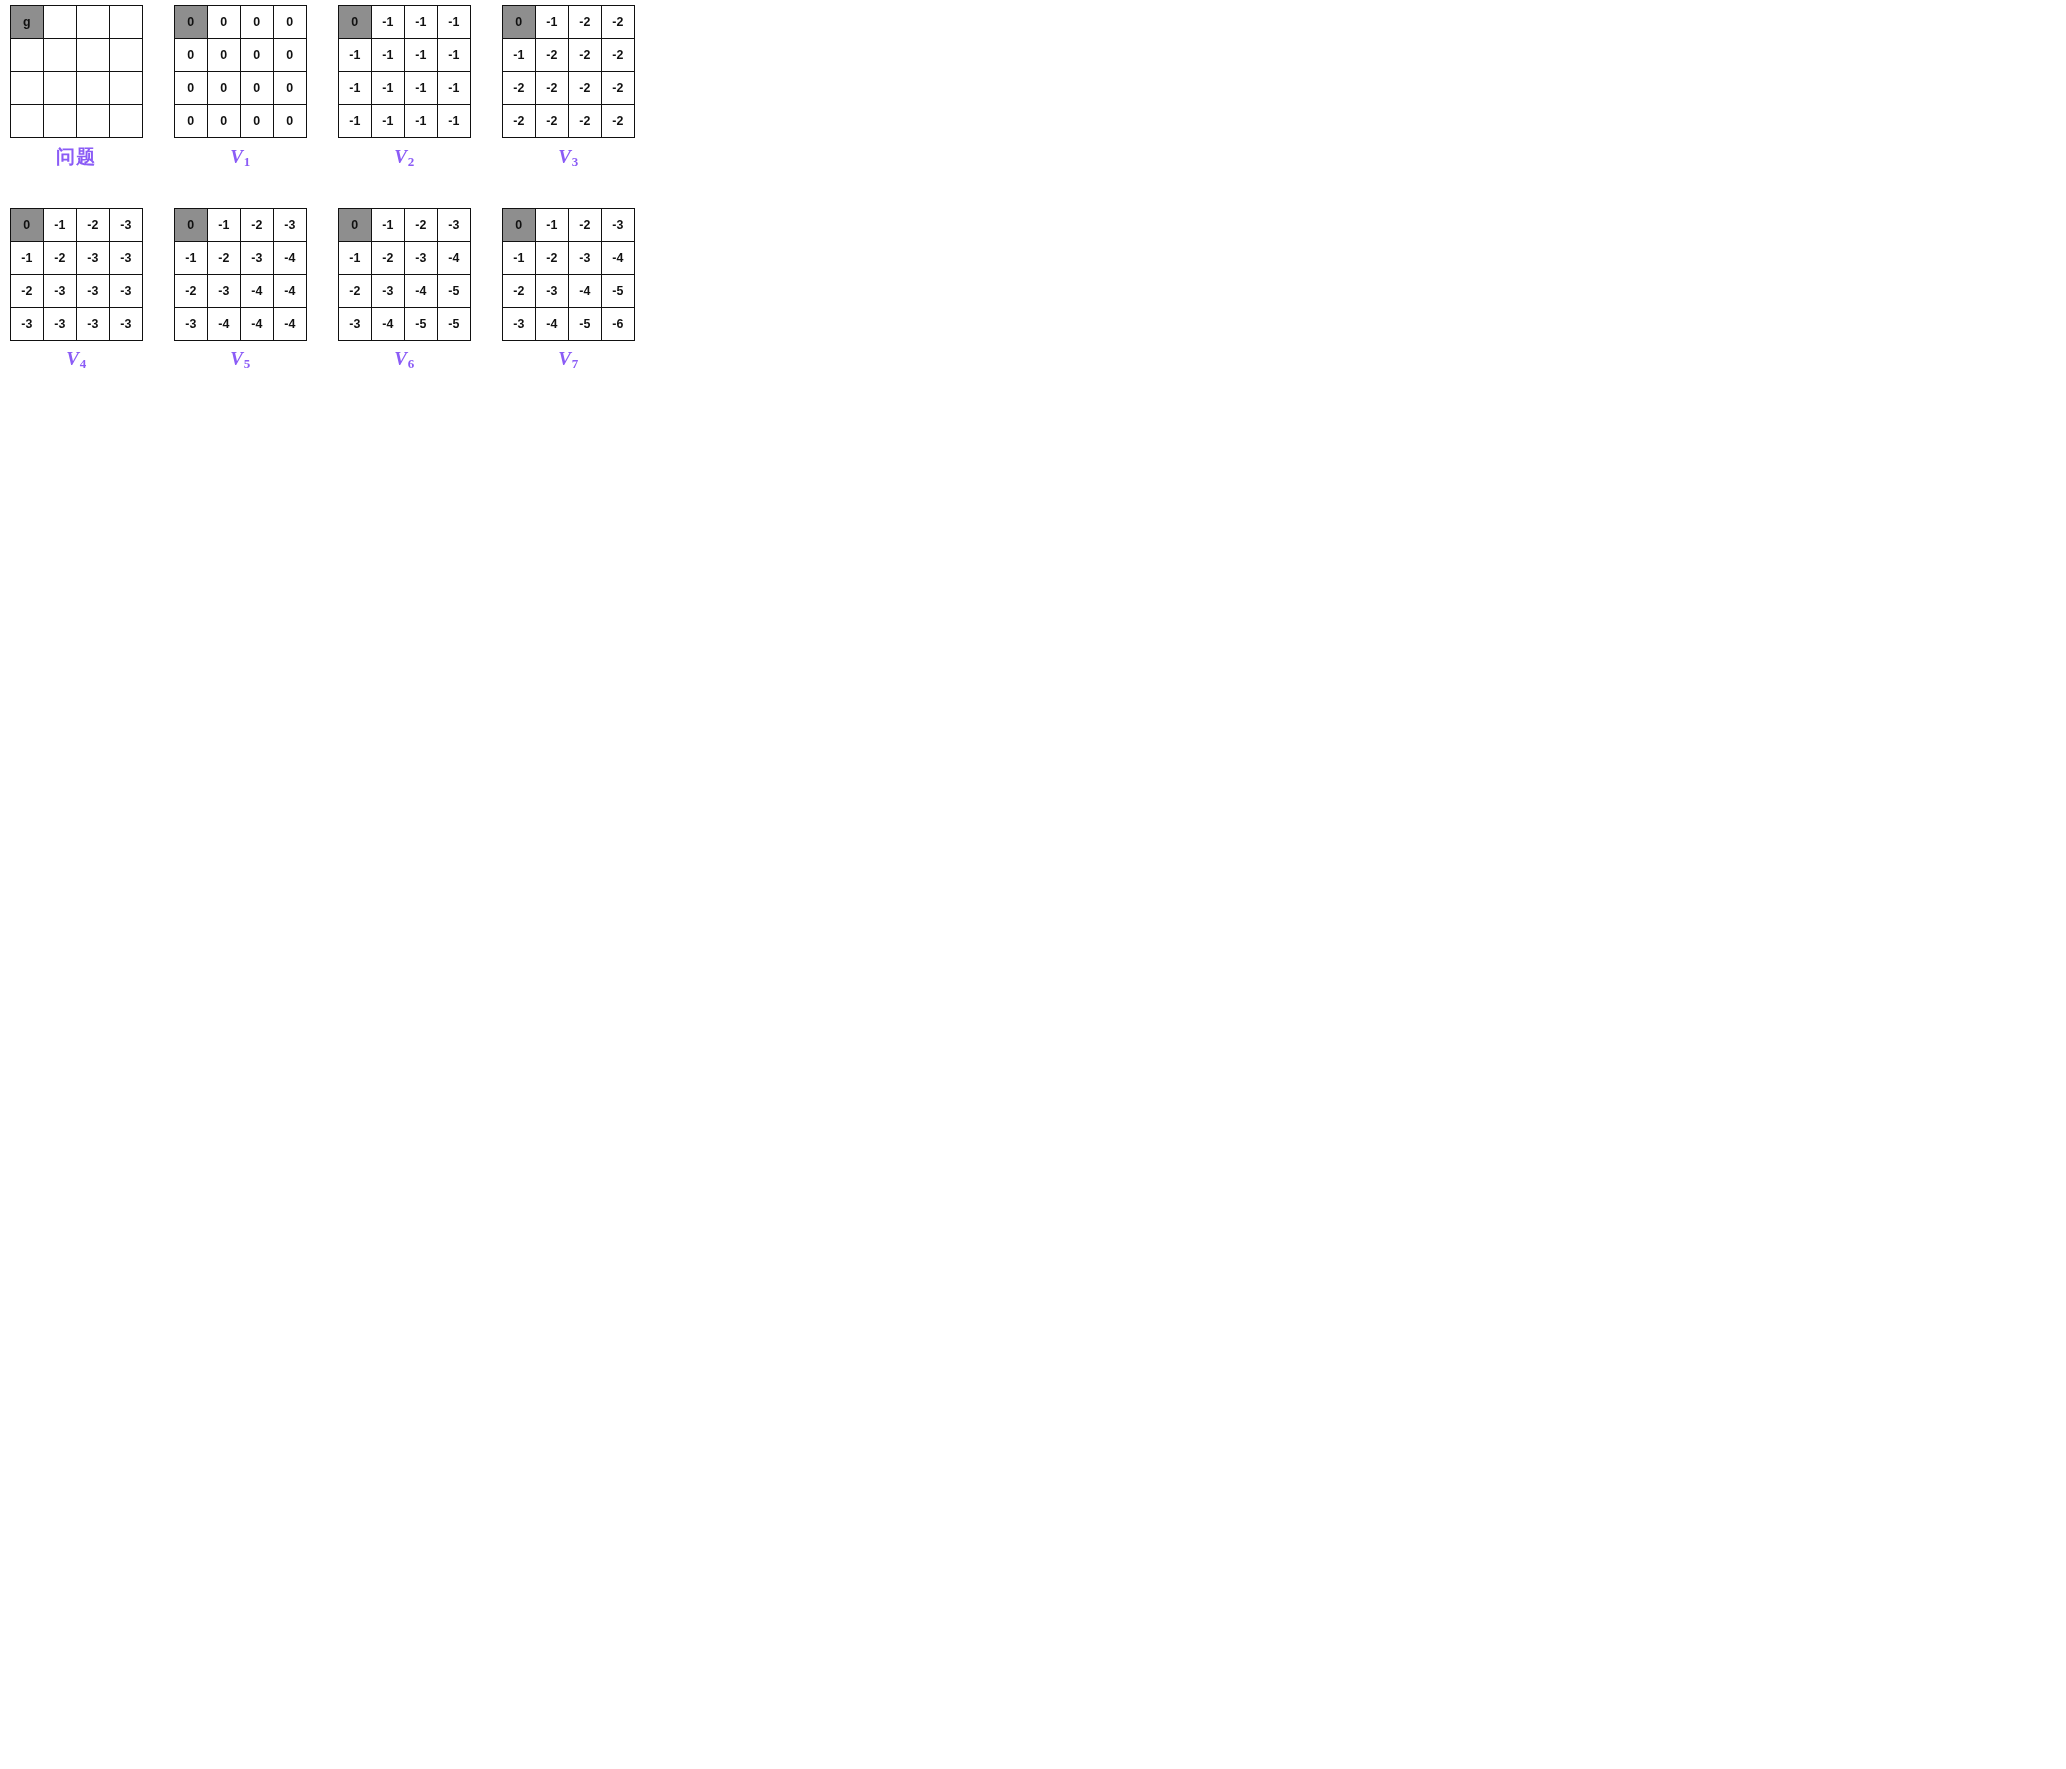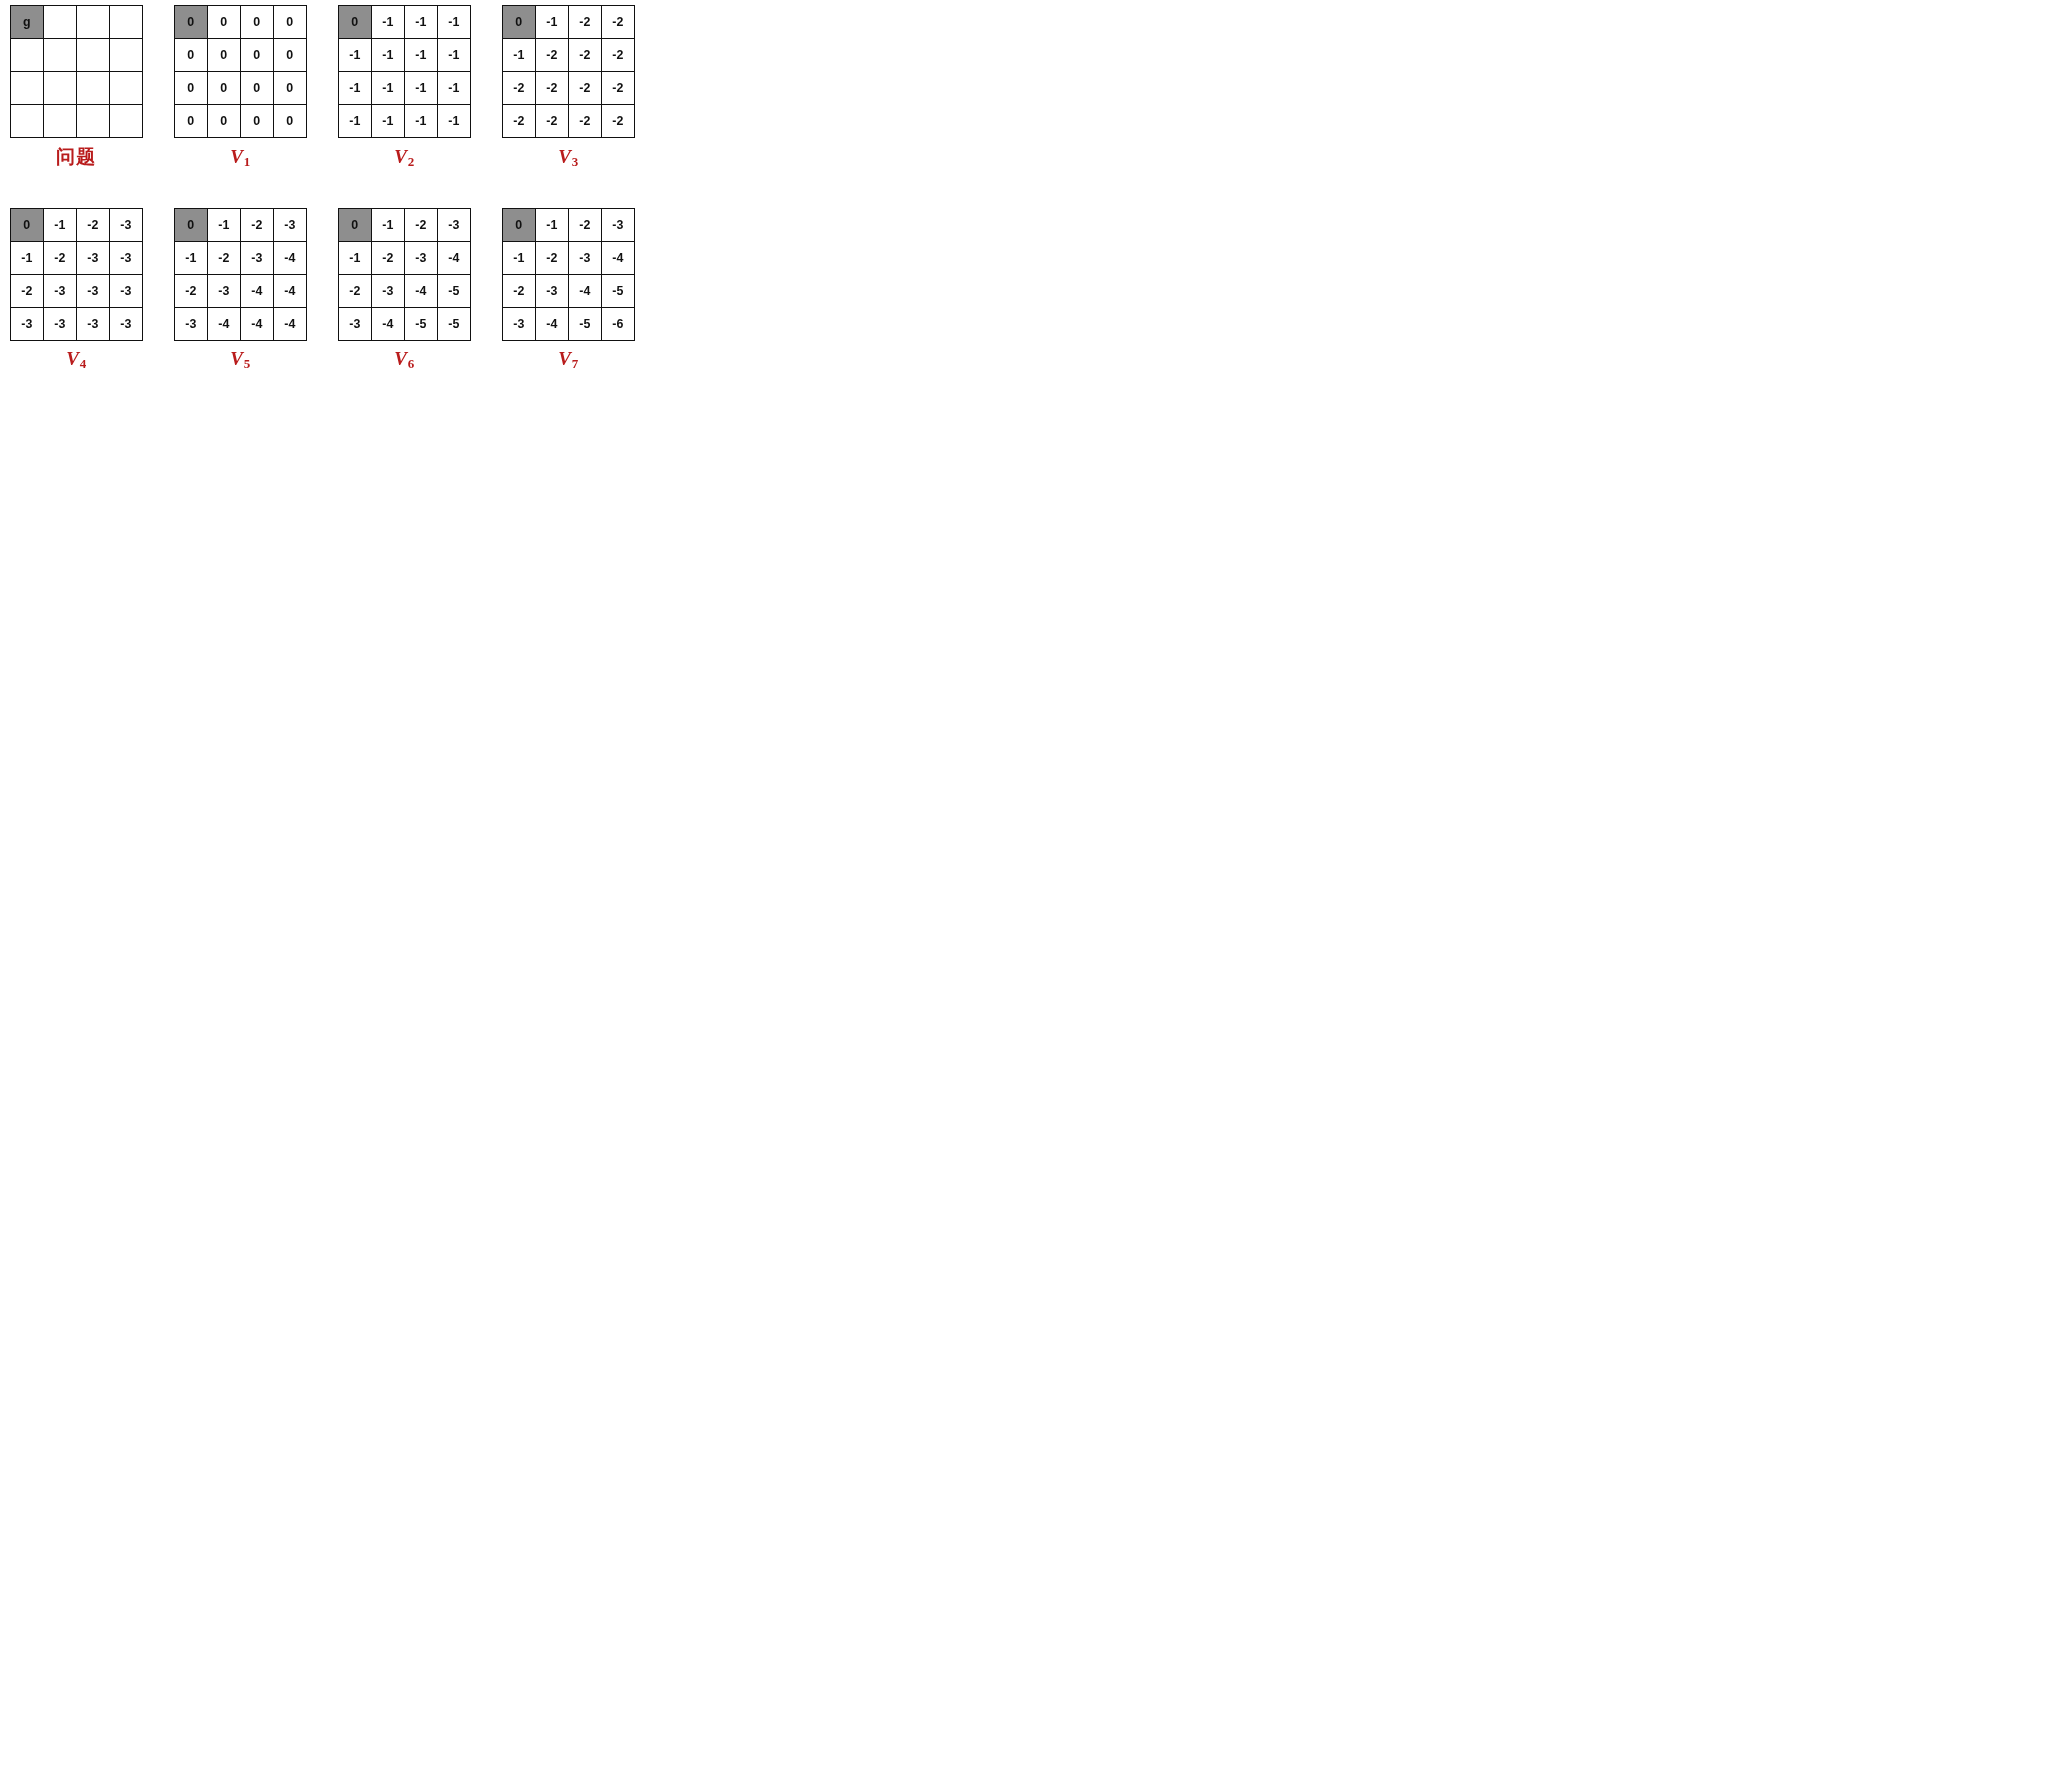--- a/index.html
+++ b/index.html
@@ -48,21 +48,21 @@
   }
   table.grid td.goal {
     background: #8e8e8e;
   }
   .caption {
     margin-top: 5.8px;
     height: 24px;
     display: flex;
     align-items: center;
     justify-content: center;
-    color: #b91c1c;
+    color: #8b5cf6;
   }
   .caption .vbase {
     font-family: "Liberation Serif", serif;
     font-style: italic;
     font-weight: 700;
     font-size: 19px;
     line-height: 1;
   }
   .caption .vsub {
     font-family: "Liberation Serif", serif;

